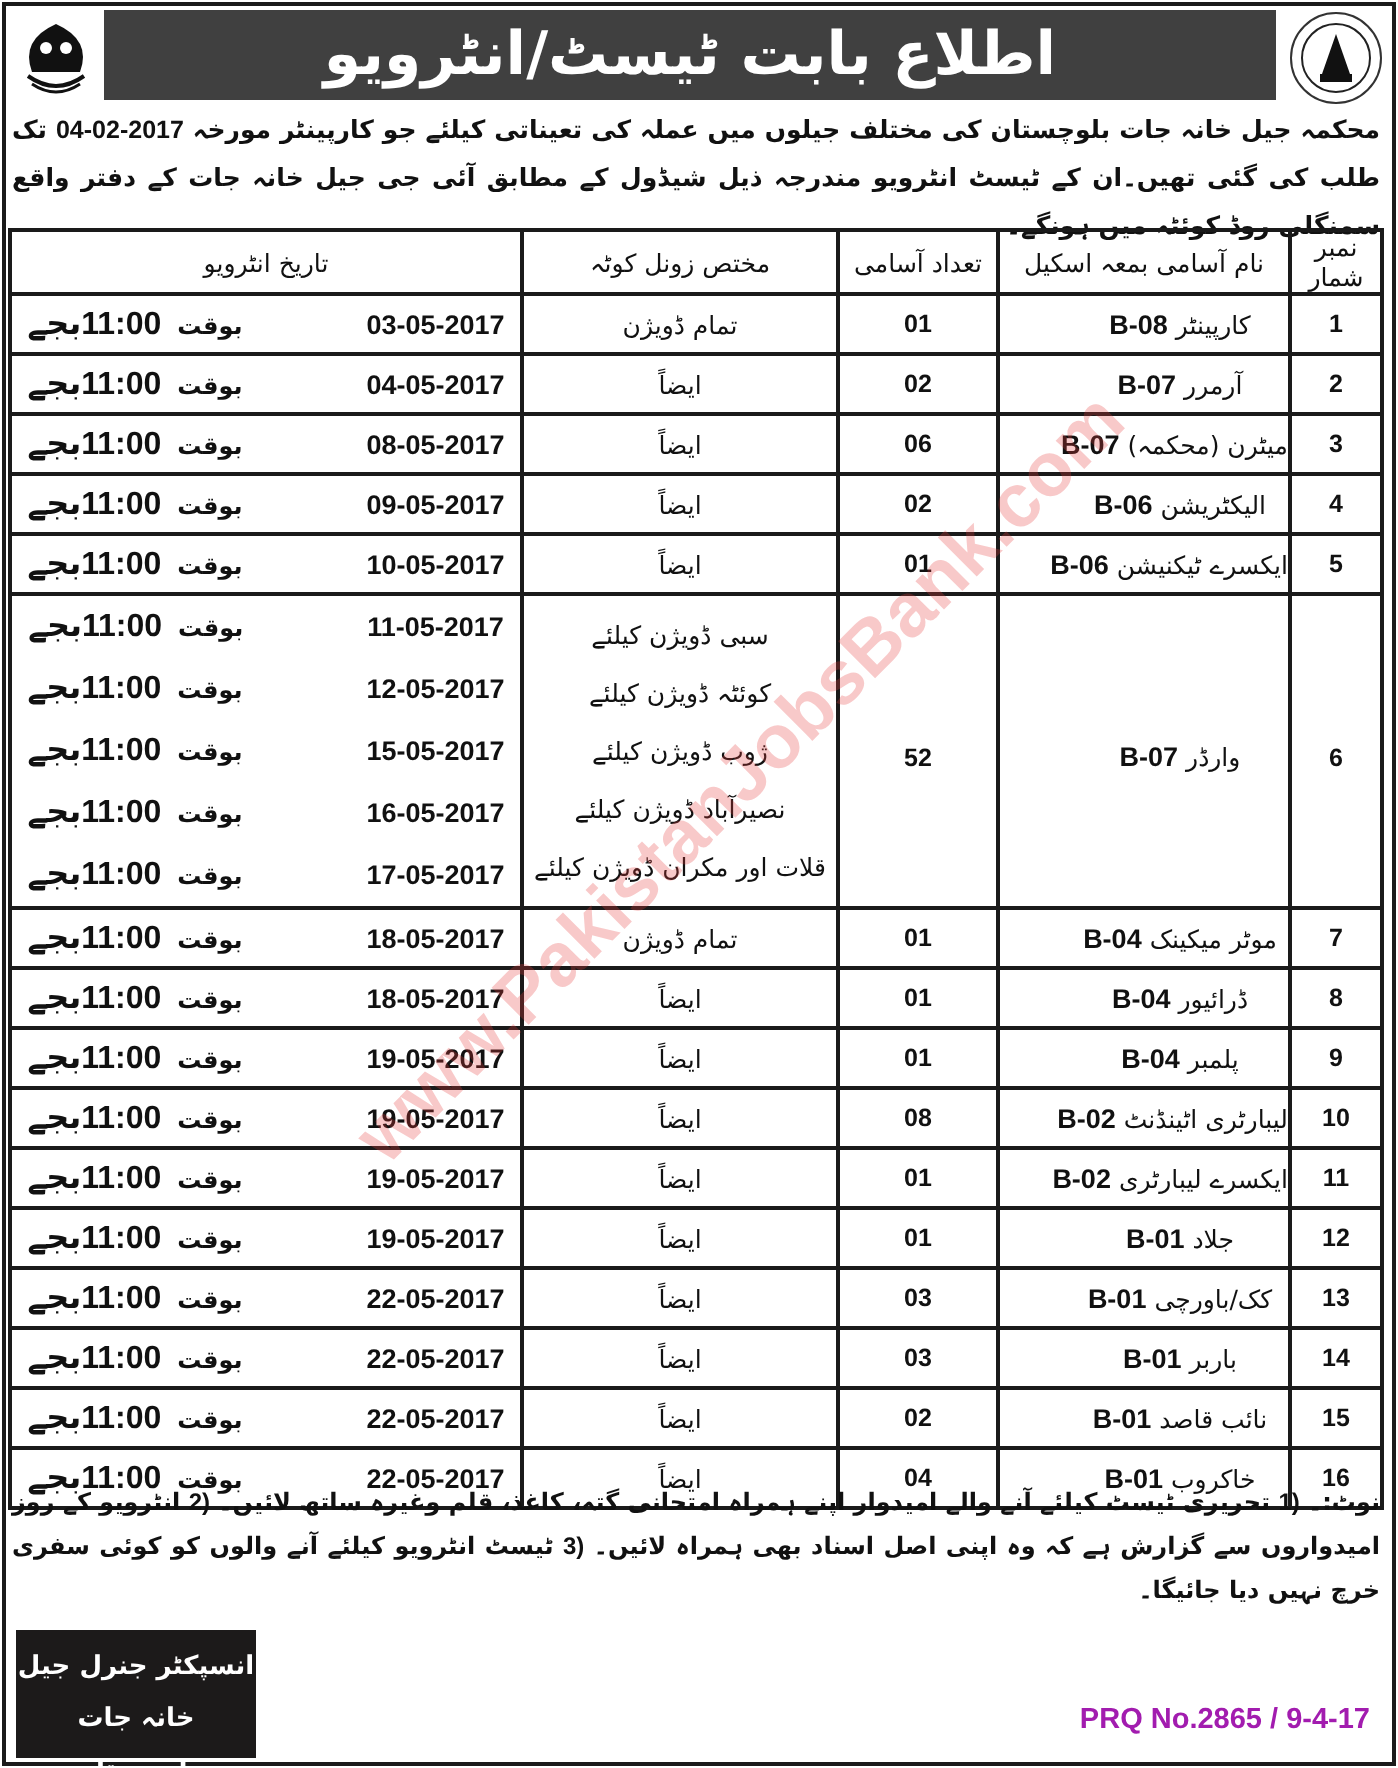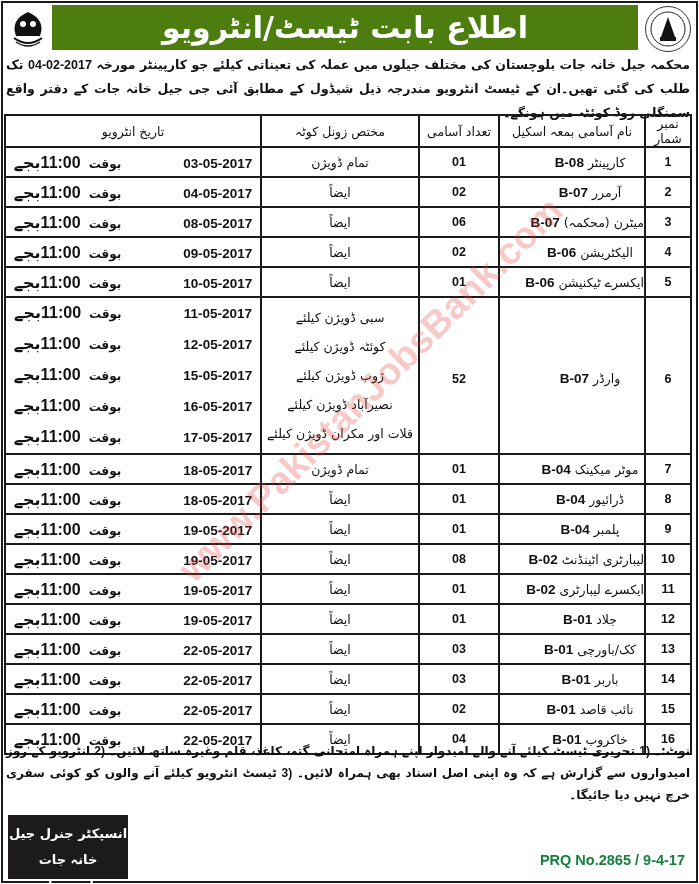--- a/index.html
+++ b/index.html
@@ -5,21 +5,21 @@
   html, body { margin: 0; padding: 0; background: #ffffff; }
   body { width: 699px; height: 884px; position: relative; overflow: hidden;
          font-family: "DejaVu Sans", sans-serif; color: #111; }
   .frame { position: absolute; left: 1px; top: 1px; width: 693px; height: 878px;
            border: 2px solid #1a1a1a; background: #fff; }
   .logo { position: absolute; top: 6px; width: 44px; height: 44px; border-radius: 50%;
           display: flex; align-items: center; justify-content: center; }
   .logo-left { left: 6px; }
   .logo-right { right: 8px; border: 1.5px solid #333; }
   .title-box { position: absolute; left: 52px; top: 5px; width: 586px; height: 45px;
-               background: #4d7c0f; color: #fff; display: flex; align-items: center;
+               background: #404040; color: #fff; display: flex; align-items: center;
                justify-content: center; direction: rtl;
                font-family: "DejaVu Sans", sans-serif; font-weight: bold; font-size: 30px;
                letter-spacing: 1px; }
   .intro { position: absolute; left: 6px; top: 53px; width: 684px; direction: rtl;
            text-align: justify; font-size: 12.5px; line-height: 24px; font-weight: bold; }
   .intro .date { direction: ltr; unicode-bidi: embed; font-family: "Liberation Sans", sans-serif; font-weight: bold; }
 
   table.sched { position: absolute; left: 4px; top: 114px; width: 686px; border-collapse: collapse;
                 direction: rtl; table-layout: fixed; }
   table.sched td, table.sched th { border: 2px solid #1a1a1a; text-align: center; vertical-align: middle;
@@ -38,21 +38,21 @@
   .date-cell .b { font-size: 16px; font-weight: bold; }
   .multi-line { line-height: 29px; padding: 2px 0; }
   .big-row td { vertical-align: top; }
   .notes { position: absolute; left: 6px; top: 740px; width: 684px; direction: rtl;
            font-size: 12px; line-height: 22px; font-weight: bold; text-align: justify; }
   .notes .n { font-family: "Liberation Sans", sans-serif; direction: ltr; unicode-bidi: embed; }
   .sig-box { position: absolute; left: 8px; top: 815px; width: 120px; height: 64px;
              background: #1c1a1a; color: #fff; direction: rtl; text-align: center;
              font-size: 13px; line-height: 26px; padding-top: 6px; box-sizing: border-box; font-weight: bold; }
   .prq { position: absolute; right: 14px; top: 852px; font-family: "Liberation Sans", sans-serif;
-         font-weight: bold; font-size: 14.5px; color: #15803d; }
+         font-weight: bold; font-size: 14.5px; color: #a21caf; }
   .watermark { position: absolute; left: 170px; top: 560px; transform: rotate(-45deg);
                font-family: "Liberation Sans", sans-serif; font-size: 38px; color: rgba(230,60,60,0.28);
                font-weight: bold; white-space: nowrap; pointer-events: none; transform-origin: left top; }
 </style>
 </head>
 <body>
 
 <div class="frame"></div>
 
 <div class="logo logo-left">

